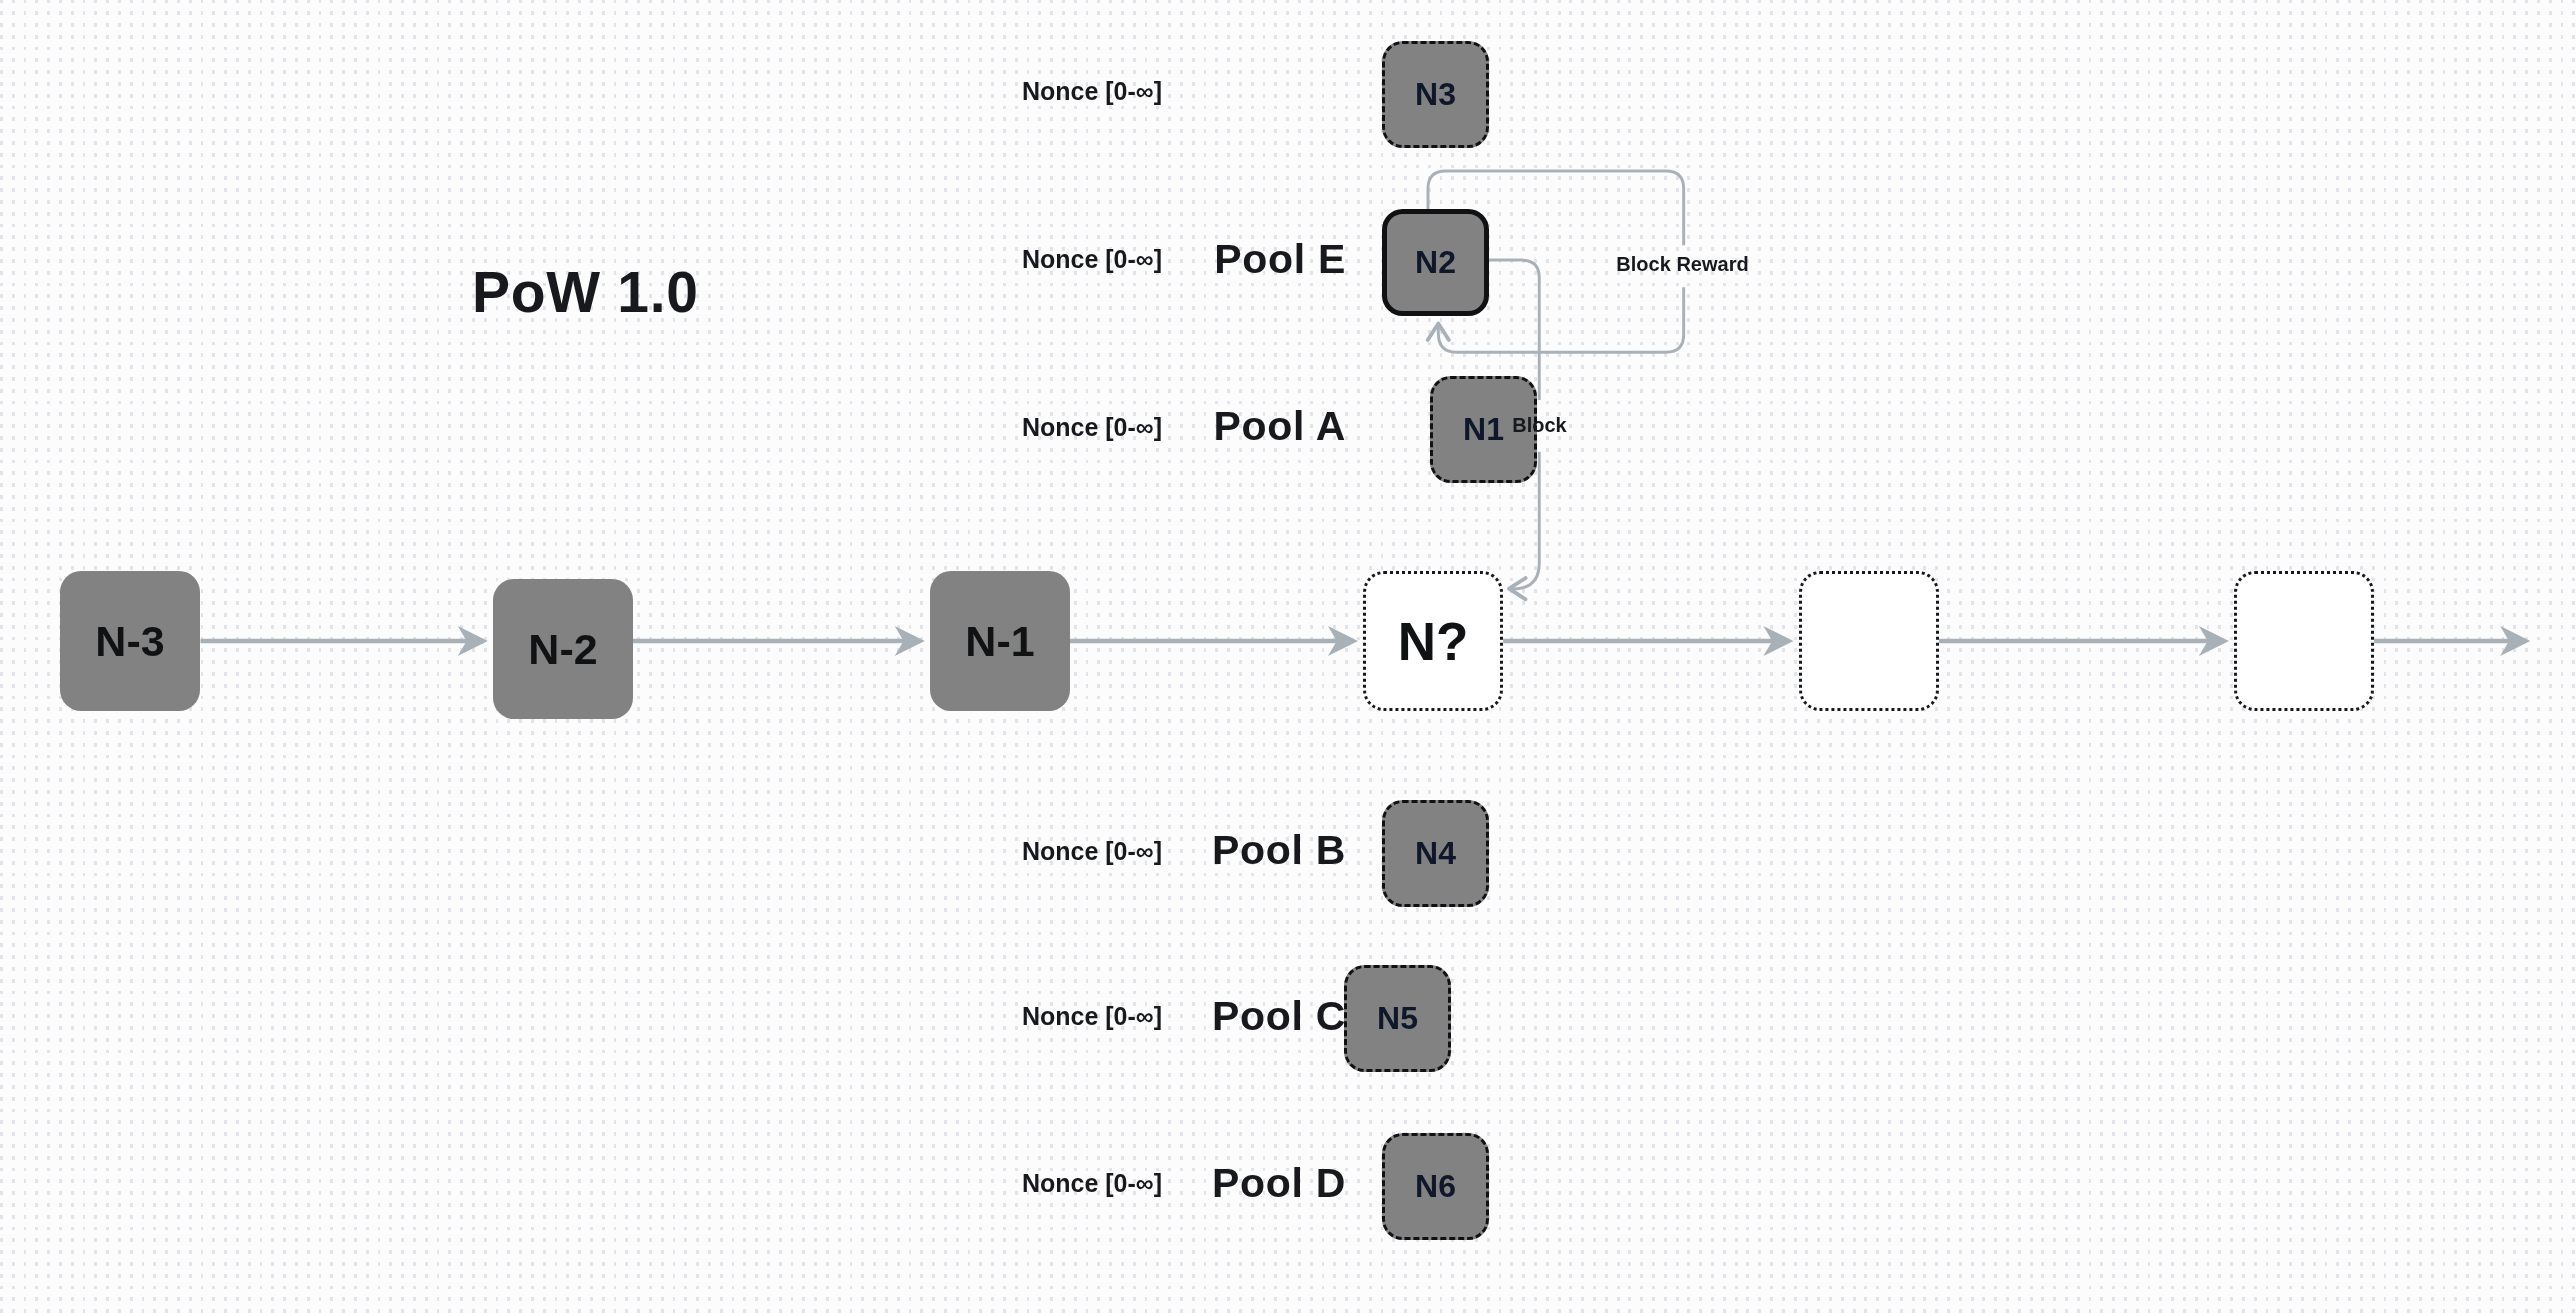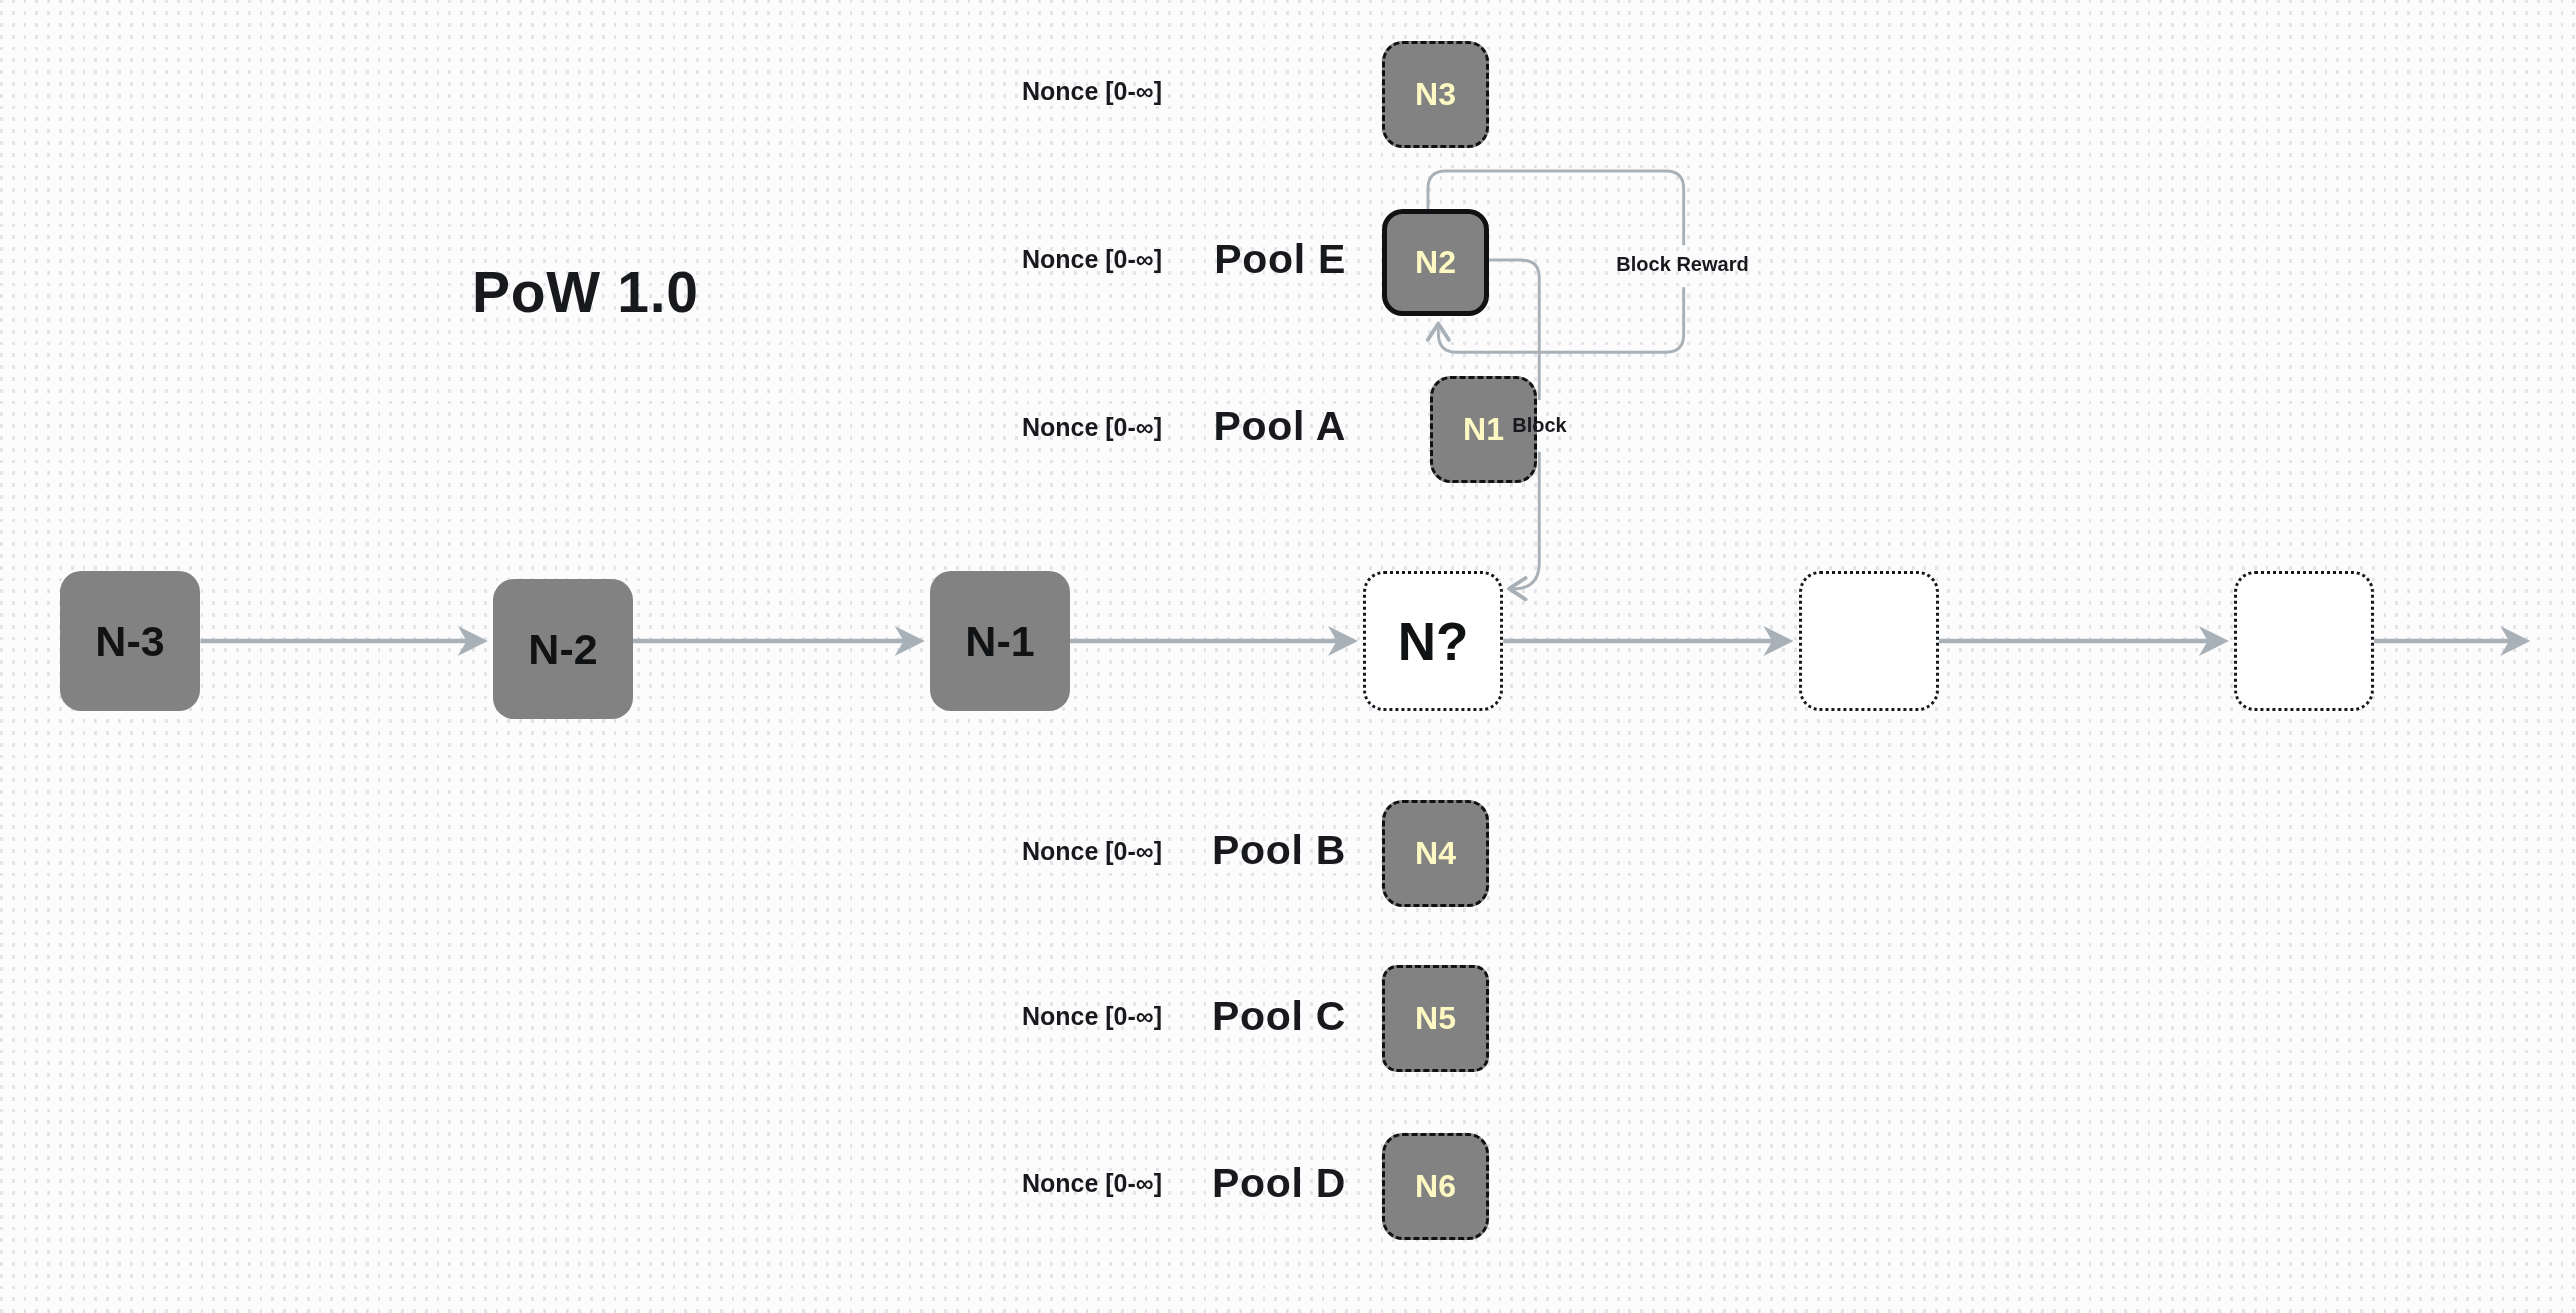--- a/index.html
+++ b/index.html
@@ -33,21 +33,21 @@
   .chain-label{font-weight:bold;font-size:43px;color:#101214;}
   .candidate .chain-label{font-size:53px;}
 
   .pool-node{
     position:absolute;width:107px;height:107px;border-radius:20.6px;
     background:#828282;box-sizing:border-box;
     display:flex;align-items:center;justify-content:center;
   }
   .pool-node.dashed{border:3.7px dashed #0f1113;}
   .pool-node.solid{border:5.2px solid #0f1113;}
-  .pool-label{font-weight:bold;font-size:32px;color:#fef9c3;}
+  .pool-label{font-weight:bold;font-size:32px;color:#0f172a;}
 </style>
 </head>
 <body>
 
 <div class="canvas">
 
   <svg class="connector-layer" width="2576" height="1313" viewBox="0 0 3496 1782">
     <defs>
       <marker id="mChain" markerWidth="8" markerHeight="8" refX="6.4" refY="4" orient="auto" markerUnits="strokeWidth">
         <path d="M0.6,0.6 L7.4,4 L0.6,7.4 L2.6,4 Z" fill="#a9b1b8"></path>
@@ -95,21 +95,21 @@
   </div>
   <div class="pool-node solid" style="left:1382px;top:209px;">
     <span class="pool-label">N2</span>
   </div>
   <div class="pool-node dashed" style="left:1382px;top:376px;margin-left:48px;">
     <span class="pool-label">N1</span>
   </div>
   <div class="pool-node dashed" style="left:1382px;top:800px;">
     <span class="pool-label">N4</span>
   </div>
-  <div class="pool-node dashed" style="left:1382px;top:965px;border-radius:15px;">
+  <div class="pool-node dashed" style="left:1344px;top:965px;">
     <span class="pool-label">N5</span>
   </div>
   <div class="pool-node dashed" style="left:1382px;top:1133px;">
     <span class="pool-label">N6</span>
   </div>
 
   <div class="chain-node mined" style="left:60px;top:571px;">
     <span class="chain-label">N-3</span>
   </div>
   <div class="chain-node mined" style="left:493px;top:571px;margin-top:8px;">

